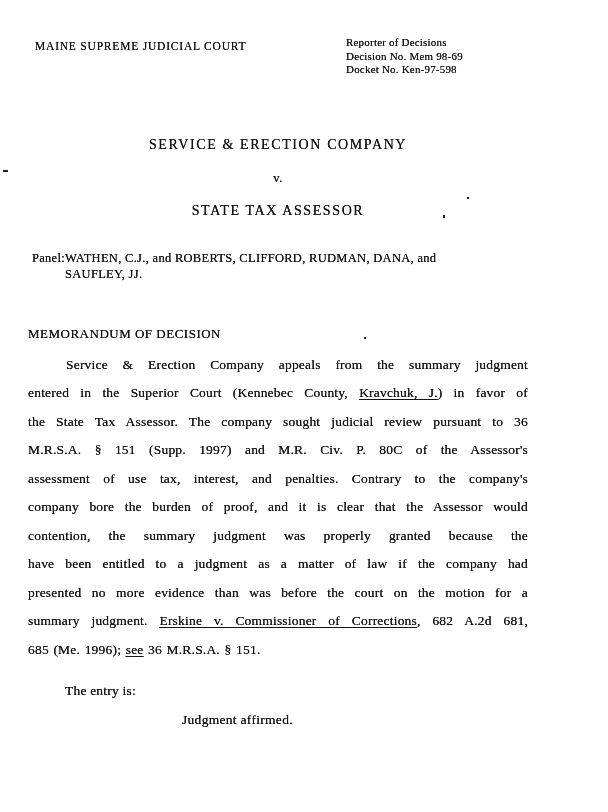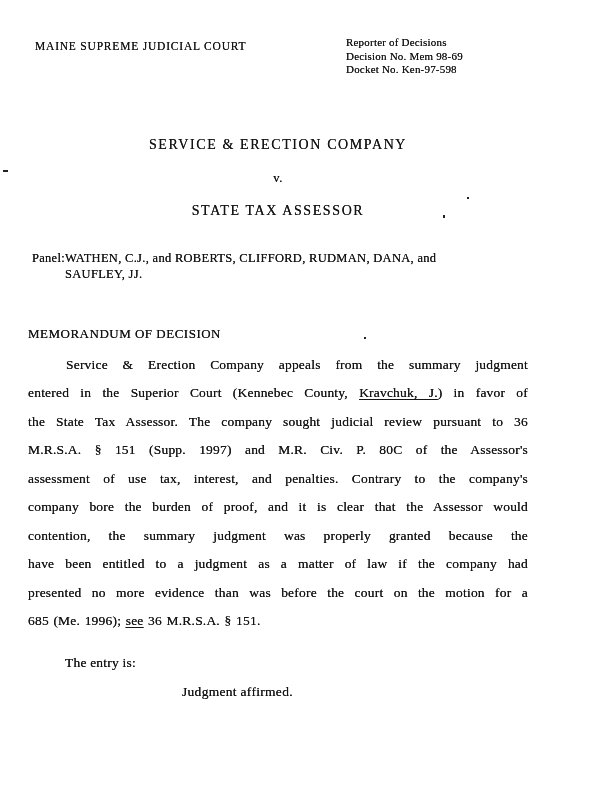--- a/index.html
+++ b/index.html
@@ -94,20 +94,21 @@
     <div class="memo-body" id="memo-body">
         <div class="body-line indent"><span>Service &amp; Erection Company appeals from the summary judgment</span></div>
         <div class="body-line"><span>entered in the Superior Court (Kennebec County, </span><span class="u">Kravchuk, J.</span><span>) in favor of</span></div>
         <div class="body-line"><span>the State Tax Assessor. The company sought judicial review pursuant to 36</span></div>
         <div class="body-line"><span>M.R.S.A. § 151 (Supp. 1997) and M.R. Civ. P. 80C of the Assessor's</span></div>
         <div class="body-line"><span>assessment of use tax, interest, and penalties. Contrary to the company's</span></div>
         <div class="body-line"><span>company bore the burden of proof, and it is clear that the Assessor would</span></div>
         <div class="body-line"><span>contention, the summary judgment was properly granted because the</span></div>
         <div class="body-line"><span>have been entitled to a judgment as a matter of law if the company had</span></div>
         <div class="body-line"><span>presented no more evidence than was before the court on the motion for a</span></div>
+        <div class="body-line"><span>summary judgment. </span><span class="u">Erskine v. Commissioner of Corrections</span><span>, 682 A.2d 681,</span></div>
         <div class="body-line last"><span>685 (Me. 1996); </span><span class="u">see</span><span> 36 M.R.S.A. § 151.</span></div>
       </div>
     <div class="entry-line">The entry is:</div>
     <div class="entry-judgment">Judgment affirmed.</div>
   </section>
 
   <div class="speck s1"></div>
   <div class="speck s2"></div>
   <div class="speck s3"></div>
   <div class="speck s4"></div>

